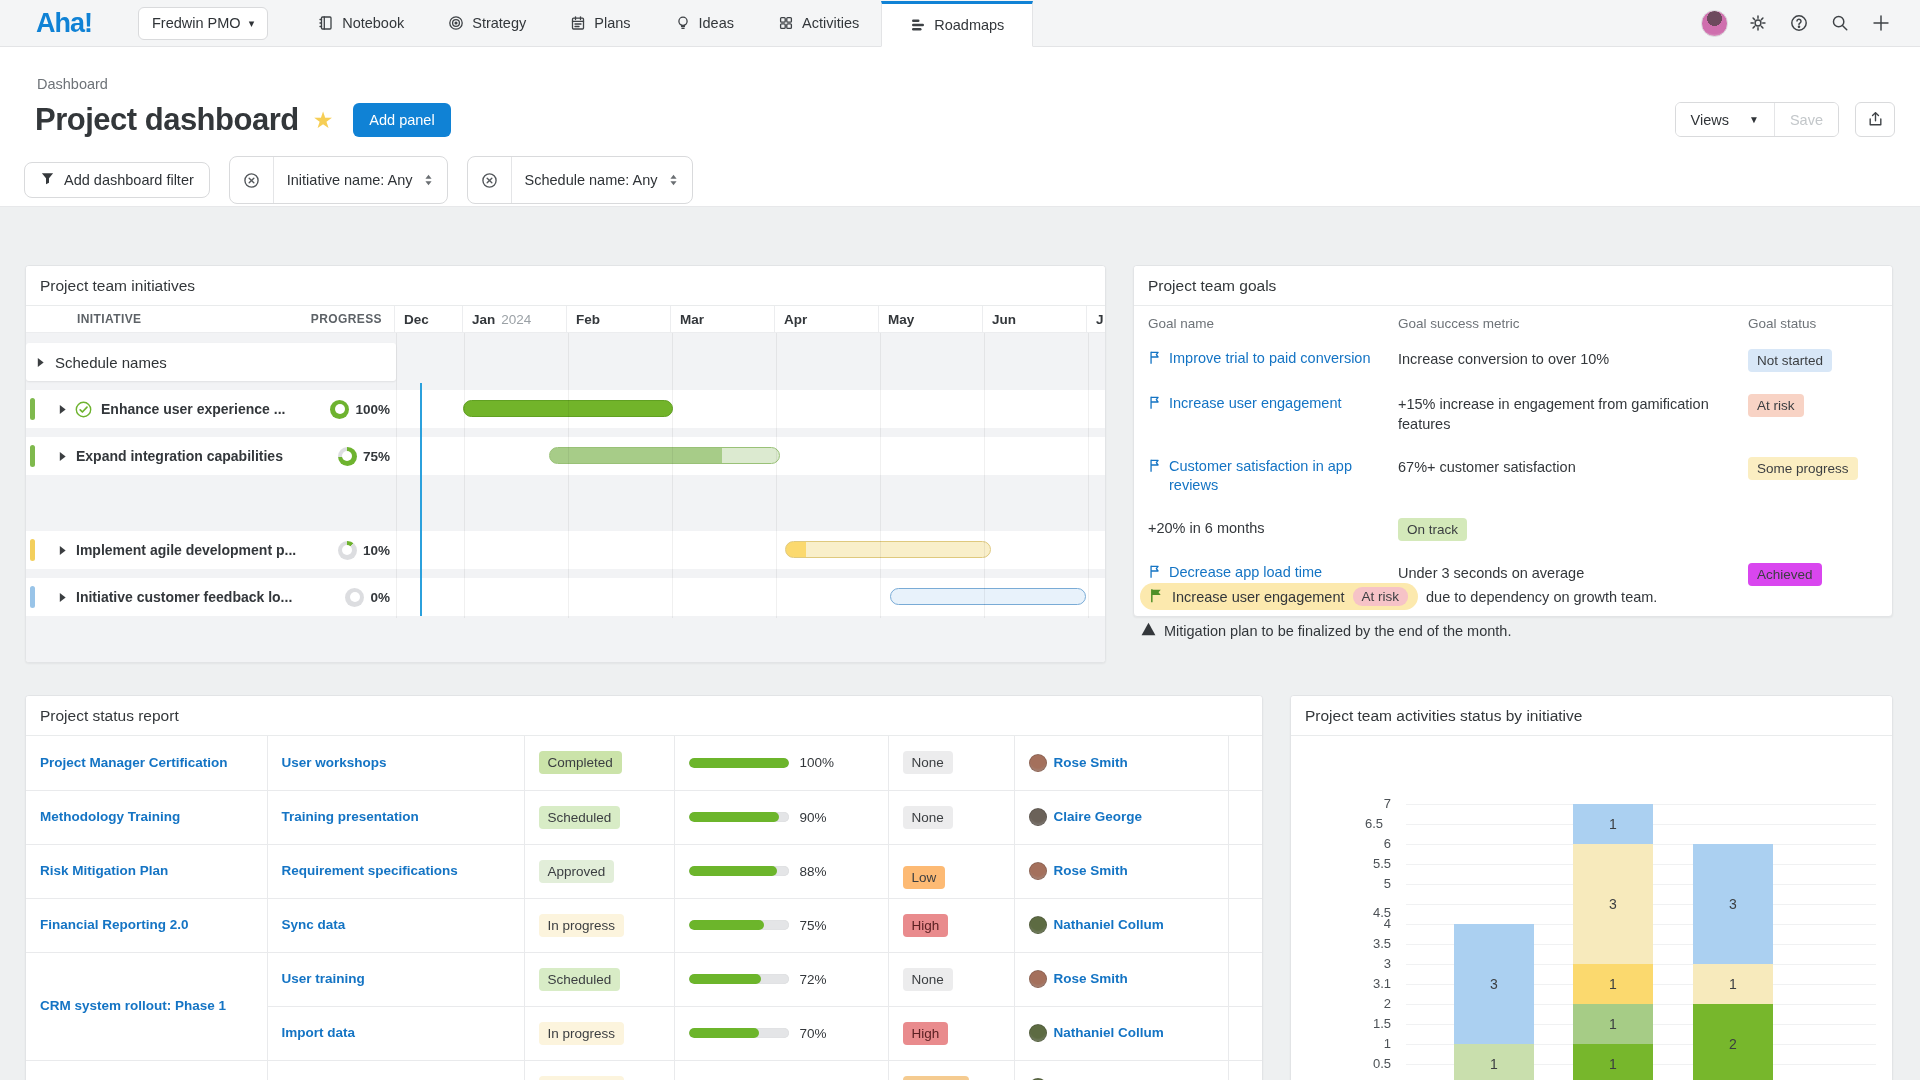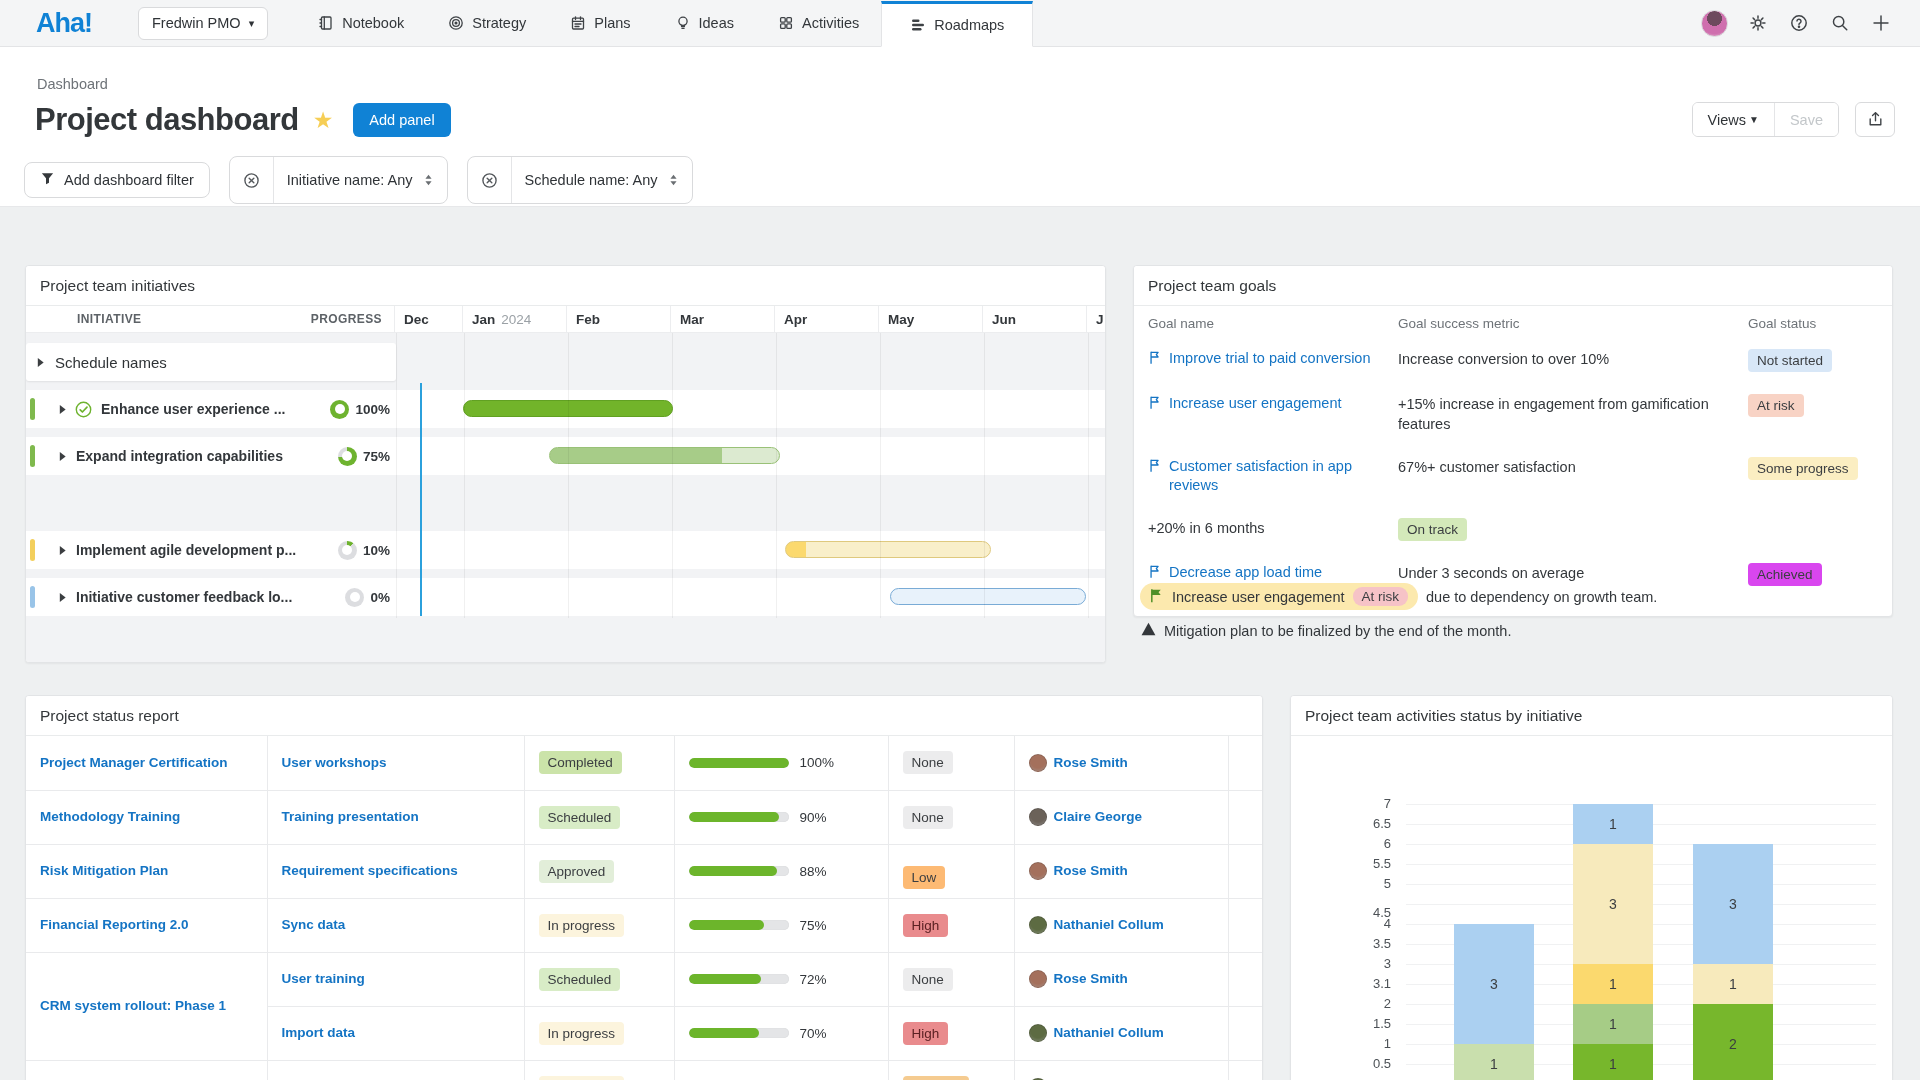--- a/index.html
+++ b/index.html
@@ -27,21 +27,21 @@
   .page-header { position:absolute; top:47px; left:0; right:0; height:160px; background:#fff; border-bottom:1px solid #e7e8ea; }
   .breadcrumb { position:absolute; left:37px; top:29px; font-size:14.5px; color:#6e7378; }
   .title-row { position:absolute; left:35px; top:55px; display:flex; align-items:center; }
   .page-title { font-size:31px; font-weight:bold; color:#33373a; letter-spacing:-0.5px; }
   .fav-star { font-size:23px; color:#f6ce55; margin-left:14px; cursor:pointer; }
   .btn-primary { margin-left:20px; background:#1082d5; color:#fff; border:none; border-radius:6px; height:34px;
                  padding:0 16px; font-size:14.5px; cursor:pointer; font-family:inherit; }
   .header-right { position:absolute; right:25px; top:55px; display:flex; align-items:center; gap:16px; }
   .btn-group { display:flex; border:1px solid #d9dadc; border-radius:6px; overflow:hidden; background:#fff; }
   .btn-group button { background:#fff; border:none; height:33px; padding:0 15px; font-size:14.5px; color:#2f3337;
-                      cursor:pointer; display:flex; align-items:center; gap:3px; font-family:inherit;}
+                      cursor:pointer; display:flex; align-items:center; gap:20px; font-family:inherit;}
   .btn-group button + button { border-left:1px solid #e4e5e7; }
   .btn-group .disabled { color:#c3c7ca; cursor:default; }
   .icon-btn { background:#fff; border:1px solid #d9dadc; border-radius:6px; height:35px; width:40px;
               display:flex; align-items:center; justify-content:center; cursor:pointer; }
   .filter-row { position:absolute; left:24px; top:109px; display:flex; align-items:center; gap:19px; }
   .btn-outline { background:#fff; border:1px solid #d9dadc; border-radius:8px; height:36px; padding:0 15px;
                  font-size:14.5px; color:#2f3337; display:flex; align-items:center; gap:9px; cursor:pointer; font-family:inherit;}
   .filter-group { display:flex; border:1px solid #d9dadc; border-radius:8px; background:#fff; height:48px; overflow:hidden;text-align:center; }
   .filter-remove { width:44px; display:flex; align-items:center; justify-content:center; border-right:1px solid #e4e5e7;
                    background:none; border-top:none;border-bottom:none;border-left:none; cursor:pointer; }
@@ -651,21 +651,21 @@
       </tbody>
   </table>
 </div>
 
 <div class="panel" id="activities-panel">
   <div class="panel-title">Project team activities status by initiative</div>
   <div class="chart-area" id="chart-area">
       <div class="hgrid" style="left: 115px; width: 470px; top: 68px;"></div>
       <div class="ytick" style="left: 58px; top: 60px;">7</div>
       <div class="hgrid" style="left: 115px; width: 470px; top: 88px;"></div>
-      <div class="ytick" style="left: 58px; top: 80px;">6.5</div>
+      <div class="ytick" style="left: 50px; top: 80px;">6.5</div>
       <div class="hgrid" style="left: 115px; width: 470px; top: 108px;"></div>
       <div class="ytick" style="left: 58px; top: 100px;">6</div>
       <div class="hgrid" style="left: 115px; width: 470px; top: 128px;"></div>
       <div class="ytick" style="left: 58px; top: 120px;">5.5</div>
       <div class="hgrid" style="left: 115px; width: 470px; top: 148px;"></div>
       <div class="ytick" style="left: 58px; top: 140px;">5</div>
       <div class="hgrid" style="left: 115px; width: 470px; top: 168px;"></div>
       <div class="ytick" style="left: 58px; top: 169px;">4.5</div>
       <div class="hgrid" style="left: 115px; width: 470px; top: 188px;"></div>
       <div class="ytick" style="left: 58px; top: 180px;">4</div>

